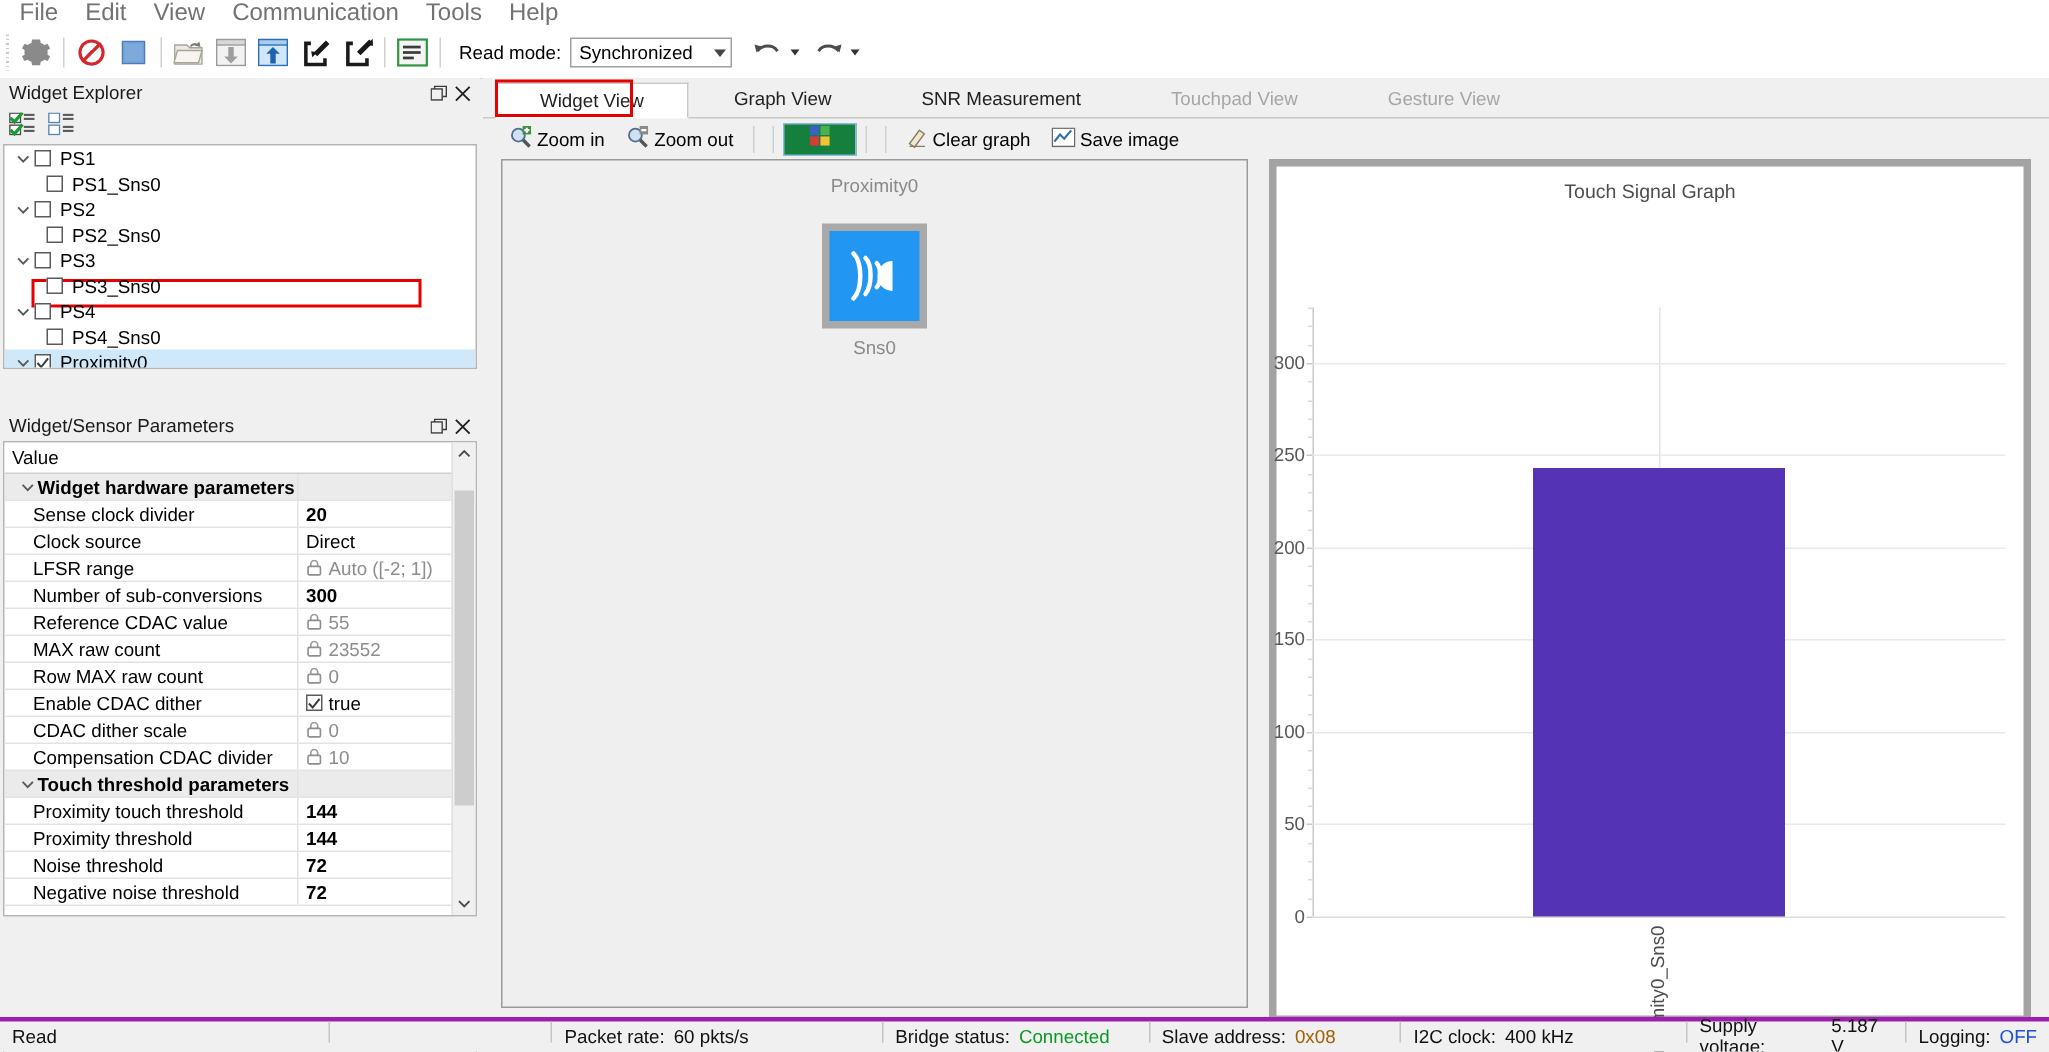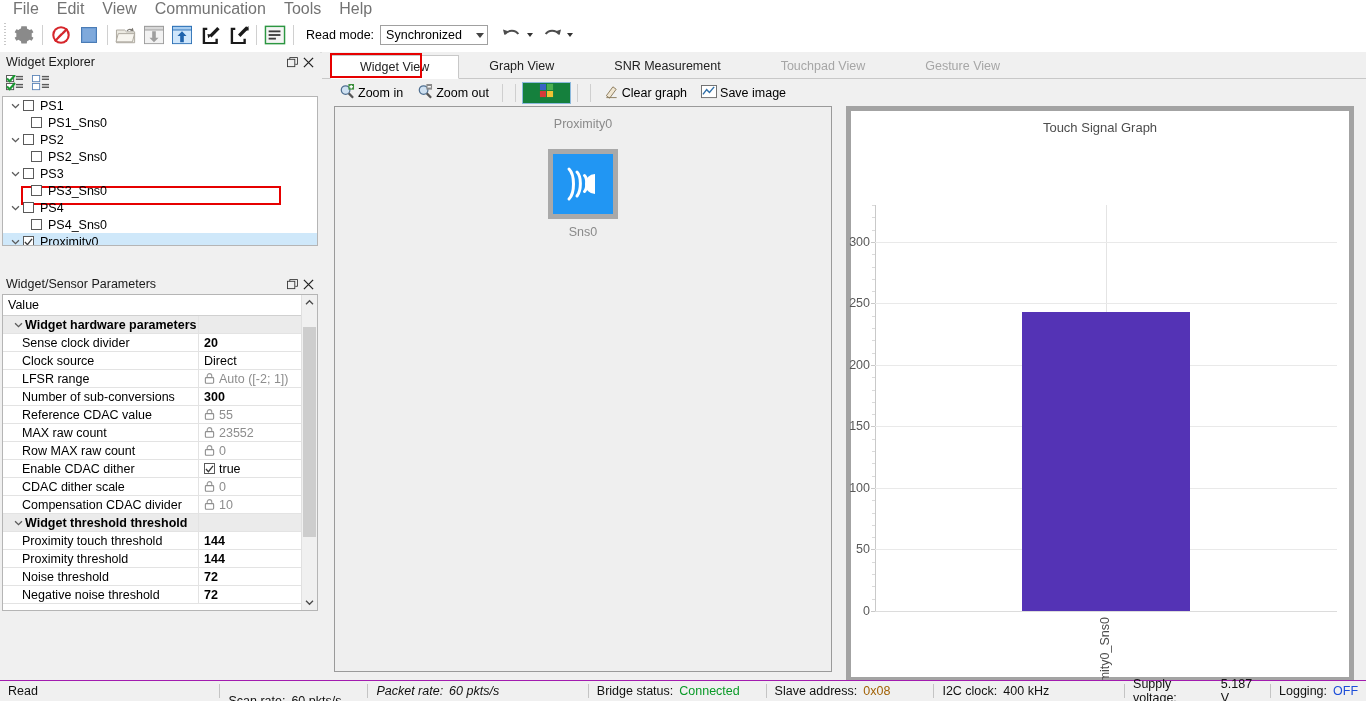--- a/index.html
+++ b/index.html
@@ -112,21 +112,21 @@
   .gridline{position:absolute;height:1px;background:#e9e9e9;}
   .yaxis{position:absolute;width:1px;background:#c9c9c9;}
   .tick{position:absolute;width:4px;height:1px;background:#c9c9c9;}
   .bar{position:absolute;}
   .xcatlabel{position:absolute;font-size:12.5px;color:#4d4d4d;writing-mode:vertical-rl;transform:rotate(180deg);
              white-space:nowrap;}
   .xtickline{position:absolute;width:1px;background:#dedede;}
 
   
   .statusbar{position:absolute;left:0;bottom:0;width:1366px;height:20px;background:#f0f0f0;
-             display:flex;align-items:center;font-size:12.5px;color:#111;border-top:1px solid #a21caf;}
+             display:flex;font-size:12.5px;color:#111;border-top:3px solid #a21caf;}
   .sb-cell{display:flex;align-items:center;height:100%;padding:0 8px;gap:6px;}
   .sb-sep{width:1px;height:14px;background:#c4c4c4;}
   .sb-lab{color:#111;}
   .sb-val{color:#111;}
 </style>
 </head>
 <body>
 
 <div class="app">
 
@@ -507,21 +507,21 @@
                 <span class="locked">10</span>
               </div>
             </div>
             <div class="prow group">
               <div class="c1" style="position:relative">
                 <span class="grp-tw">
                   <svg width="9" height="6" viewBox="0 0 10 7">
                     <path fill="none" stroke="#5a5a5a" stroke-width="1.5" d="M1 1.5l4 4 4-4"></path>
                   </svg>
                 </span>
-                <span class="pname">Widget threshold threshold</span>
+                <span class="pname">Touch threshold parameters</span>
               </div>
               <div class="c2"></div>
             </div>
             <div class="prow">
               <div class="c1" style="position:relative">
                 <span class="pname">Proximity touch threshold</span>
               </div>
               <div class="c2">
                 <span class="bold">144</span>
               </div>
@@ -708,21 +708,21 @@
   </div>
 
   <div class="statusbar" id="statusbar">
       <div class="sb-cell" style="width: 205px;">Read</div>
       <div class="sb-sep"></div>
       <div class="sb-cell" style="width: 132px; margin-top: 19px;">
         <span class="sb-lab">Scan rate:</span>
         <span class="sb-val" style="color:#111111">60 pkts/s</span>
       </div>
       <div class="sb-sep"></div>
-      <div class="sb-cell" style="width: 205px; font-style: italic;">
+      <div class="sb-cell" style="width: 205px;">
         <span class="sb-lab">Packet rate:</span>
         <span class="sb-val" style="color:#111111">60 pkts/s</span>
       </div>
       <div class="sb-sep"></div>
       <div class="sb-cell" style="width: 162px;">
         <span class="sb-lab">Bridge status:</span>
         <span class="sb-val" style="color:#0a9a28">Connected</span>
       </div>
       <div class="sb-sep"></div>
       <div class="sb-cell" style="width: 152px;">

